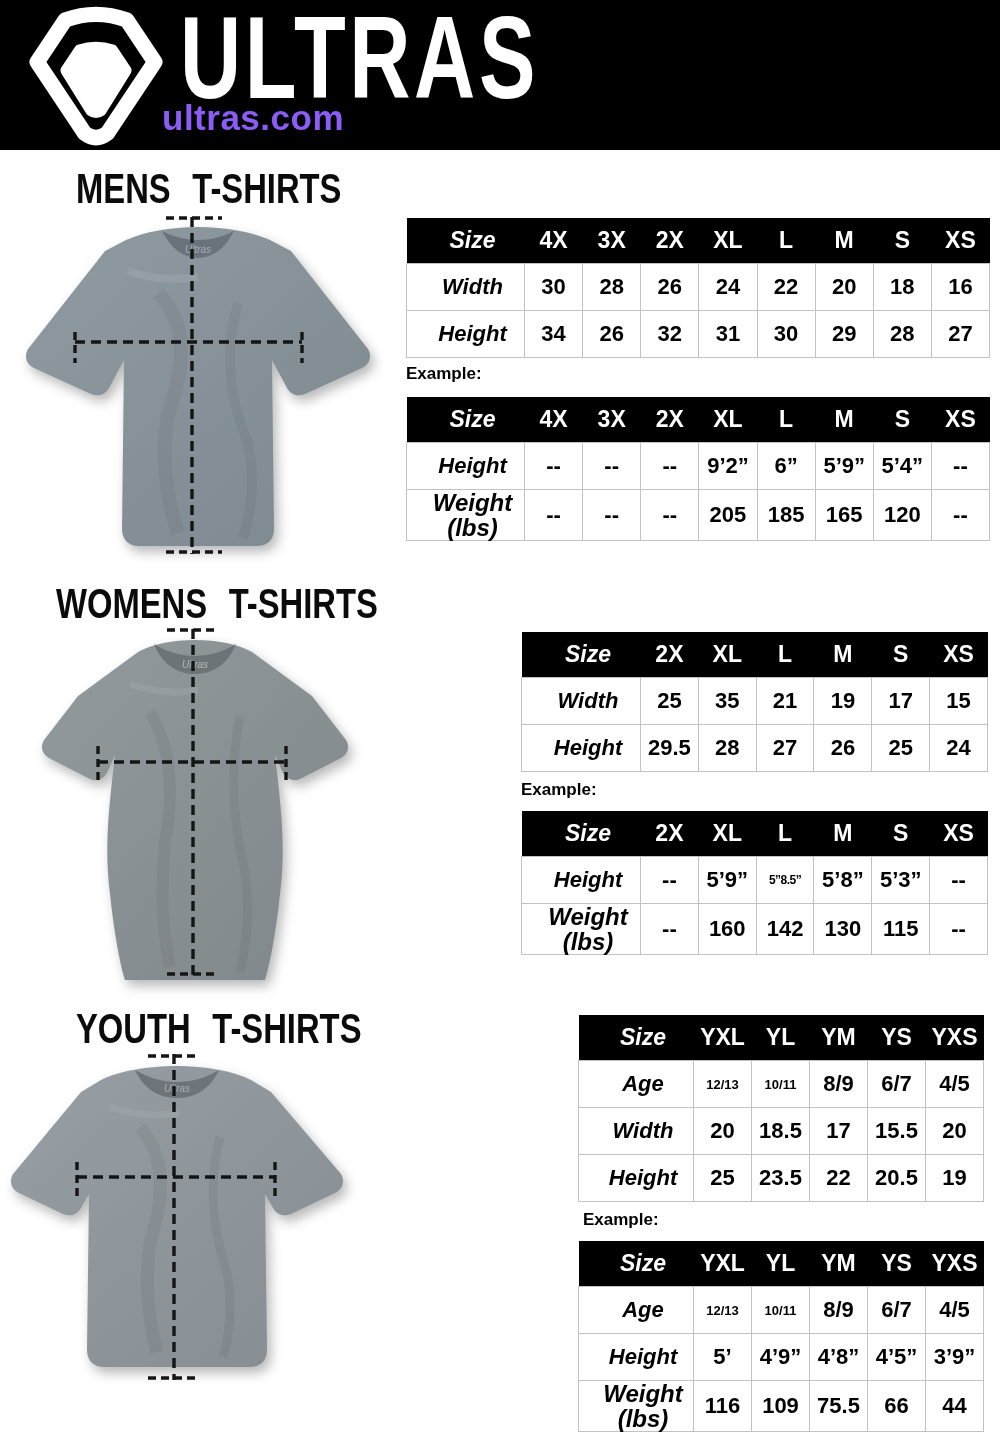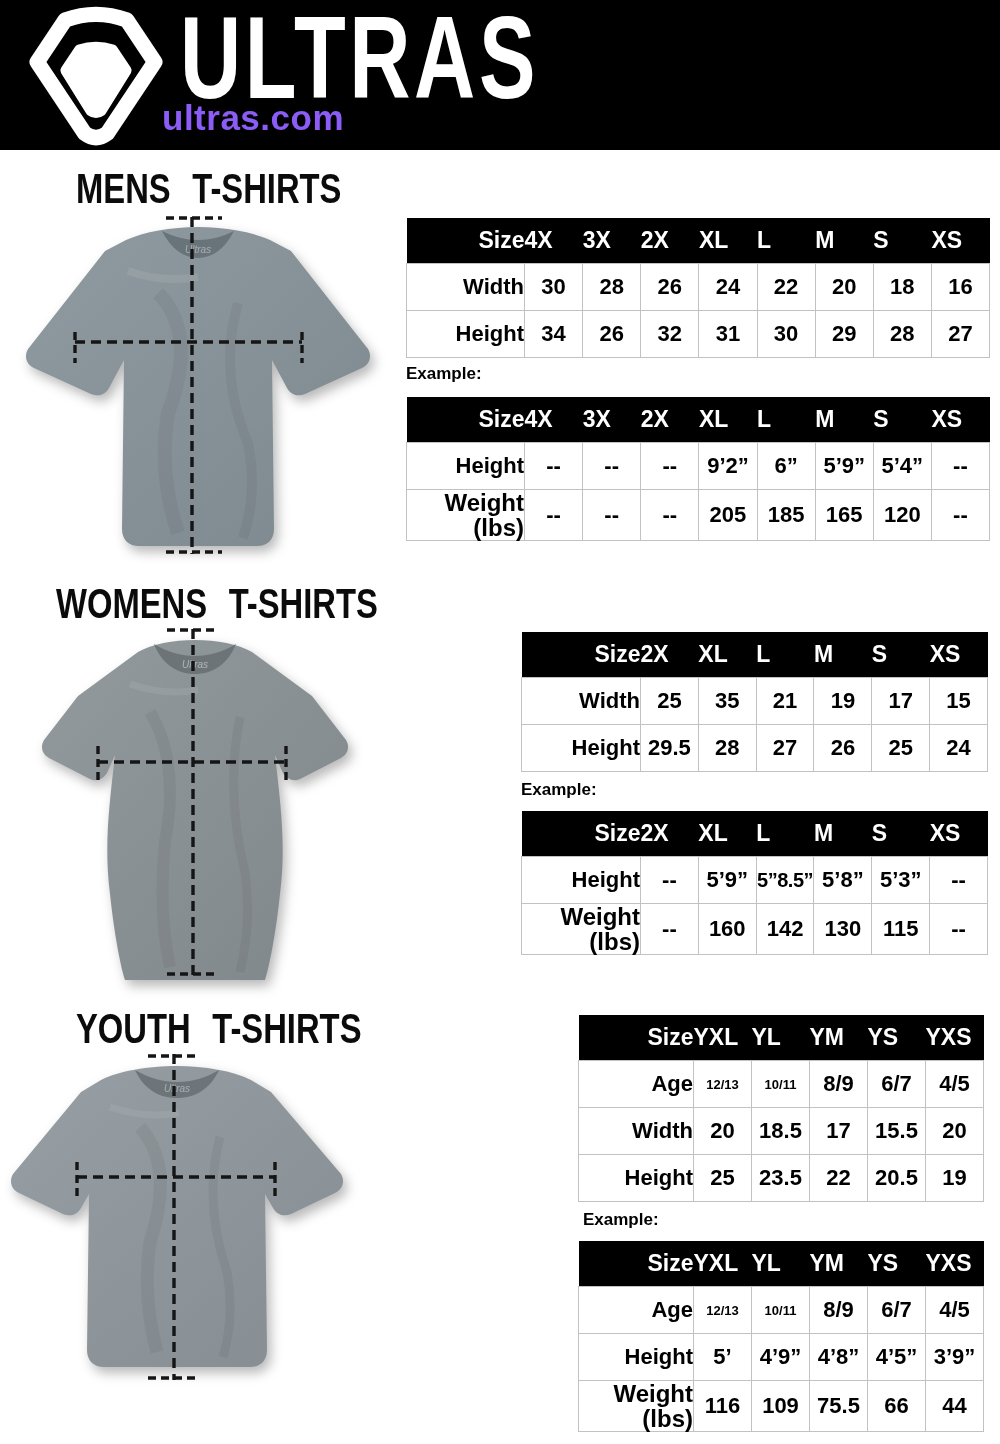--- a/index.html
+++ b/index.html
@@ -12,29 +12,29 @@
          letter-spacing:5px;transform:scaleX(.73);transform-origin:left top;white-space:nowrap;line-height:1;}
   .domain{position:absolute;left:162px;top:98px;color:#8b5cf6;font-weight:700;font-size:35px;
           letter-spacing:.5px;white-space:nowrap;}
   
   .h2{position:absolute;font-weight:700;font-size:42px;color:#0b0b0b;word-spacing:16px;
       letter-spacing:0;transform:scaleX(.78);transform-origin:left top;white-space:nowrap;line-height:1;}
   .ex{position:absolute;font-weight:700;font-size:17px;color:#000000;}
   
   .twrap{position:absolute;}
   table.sz{border-collapse:collapse;table-layout:fixed;width:100%;font-weight:bold;}
-  table.sz th{background:#000;color:#fff;font-size:23px;height:45px;text-align:left;padding:0;
+  table.sz th{background:#000;color:#fff;font-size:23px;height:45px;text-align:center;padding:0;
               font-weight:bold;}
-  table.sz th.lbl{text-align:right;padding-left:14px;}
+  table.sz th.lbl{text-align:center;padding-left:14px;font-style:italic;}
   table.sz td{border:1px solid #c2c2c2;background:#fff;color:#000;font-size:22px;text-align:center;
               height:46px;padding:0;font-weight:bold;}
-  table.sz td.lbl{text-align:right;padding-left:14px;white-space:pre-line;line-height:1.05;}
+  table.sz td.lbl{text-align:center;padding-left:14px;white-space:pre-line;line-height:1.05;font-style:italic;}
   table.sz td.lbl.two{font-size:24px;}
   table.sz td.sm{font-size:13px;}
-  table.sz td.xs{font-size:20px;letter-spacing:-.5px;}
+  table.sz td.xs{font-size:12px;letter-spacing:-.5px;}
   
   .shirtsvg{position:absolute;}
   .shirtbody{filter:drop-shadow(4px 6px 6px rgba(0,0,0,.28));}
   .mline{stroke:#151515;stroke-width:3.4;fill:none;}
 </style>
 </head>
 <body>
 
 <div class="page">
 

